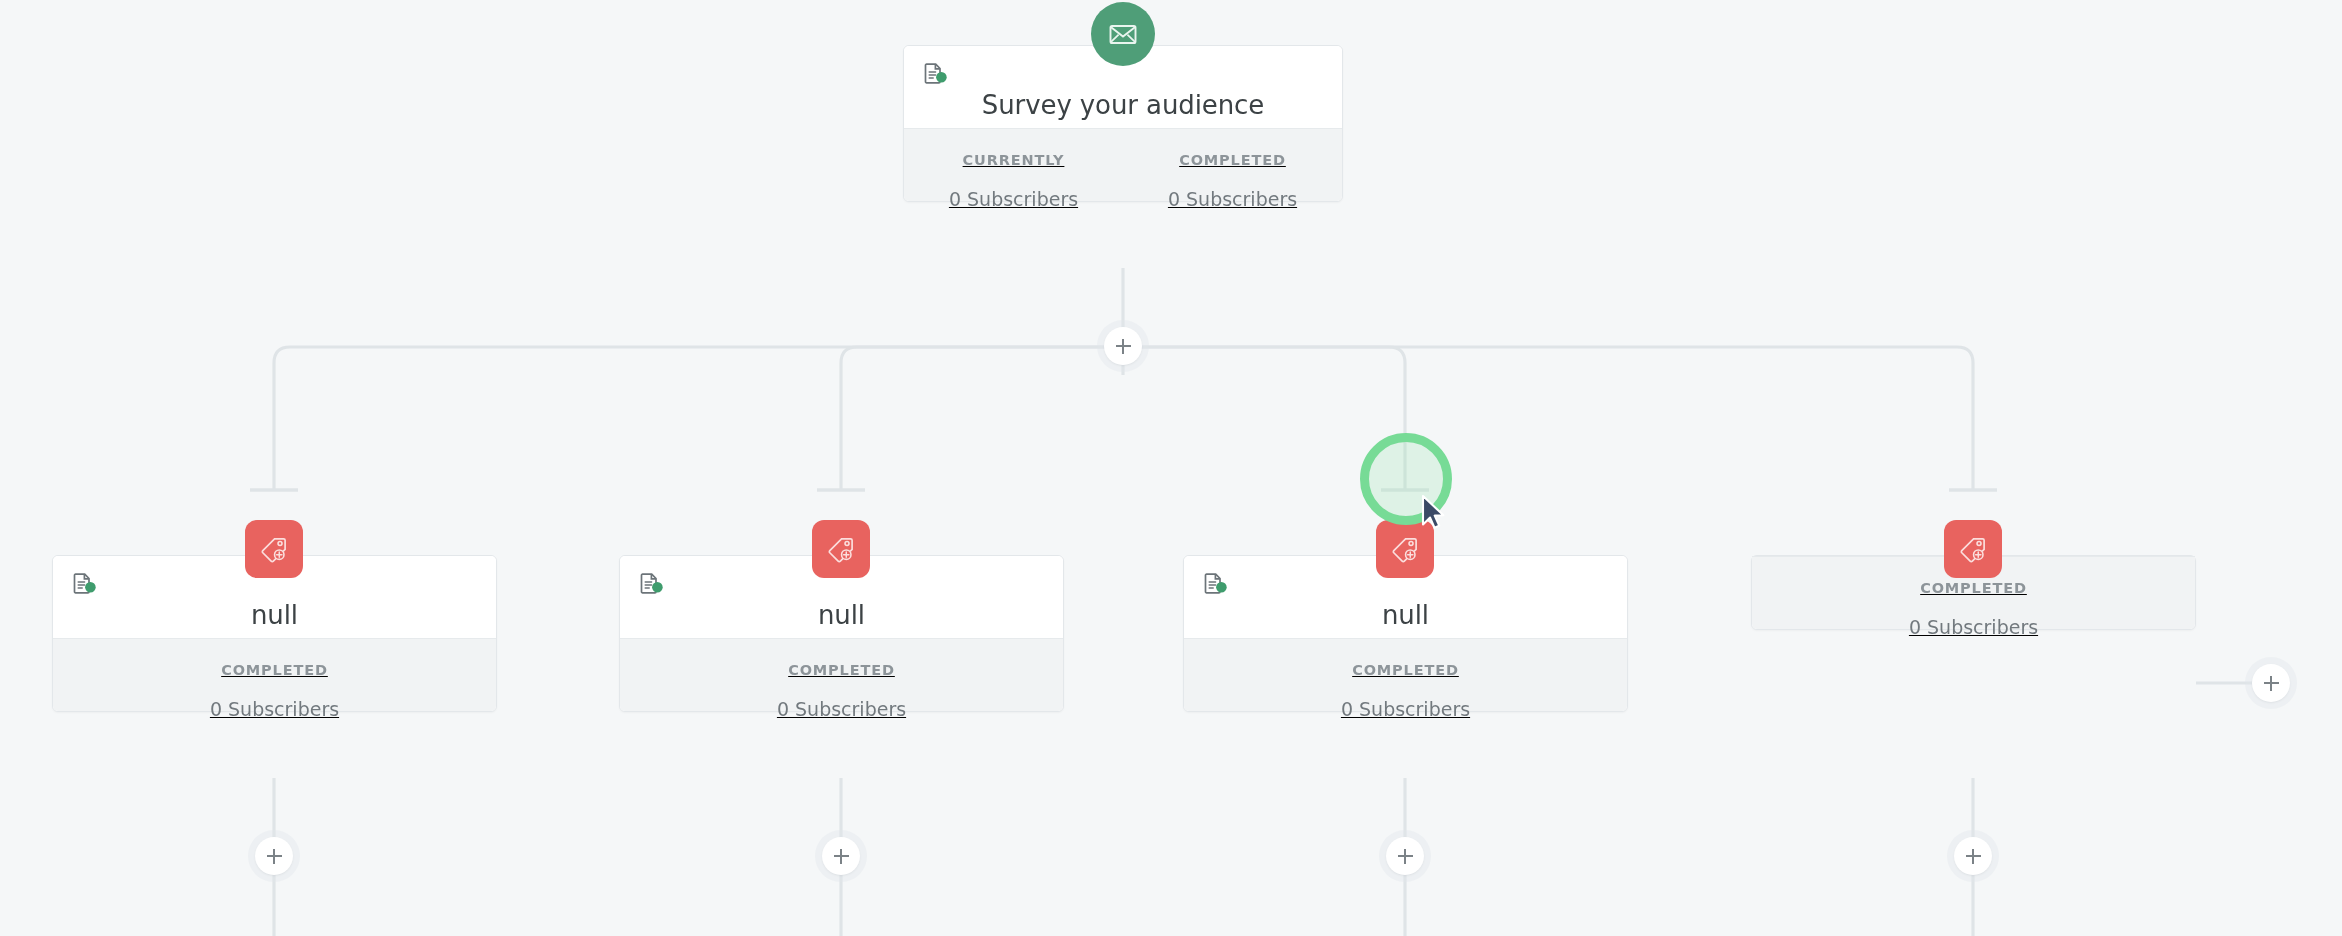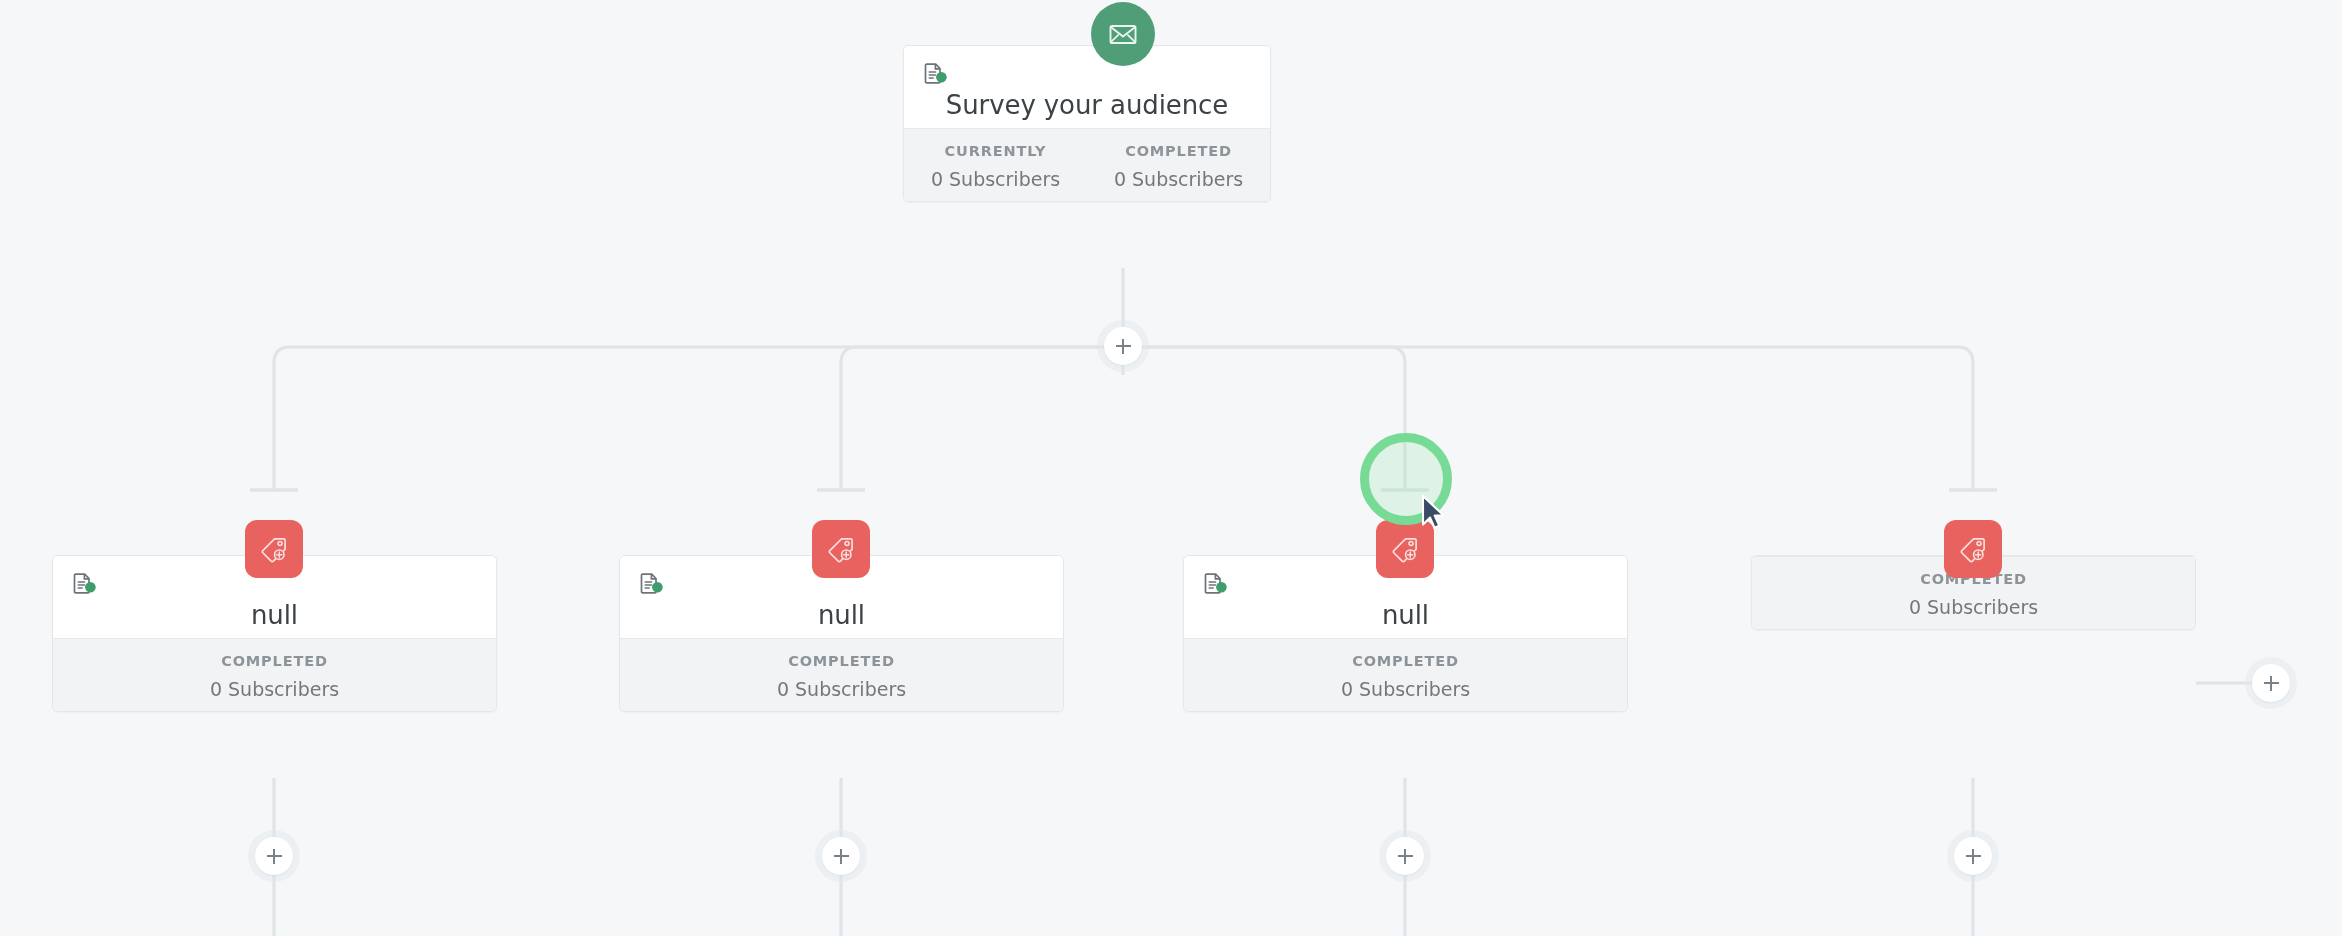--- a/index.html
+++ b/index.html
@@ -55,31 +55,32 @@
   .node-stats {
     display: flex;
     background: #f1f3f4;
     border-top: 1px solid #e6eaec;
     border-radius: 0 0 5px 5px;
     height: 72px;
   }
   .stat {
     flex: 1 1 0;
     text-align: center;
-    padding-top: 14px;
+    padding-top: 23px;
     box-sizing: border-box;
+    text-decoration: underline;
   }
   .stat-label {
     font-size: 14.5px;
     font-weight: 700;
     letter-spacing: 0.85px;
     color: #8d9499;
   }
   .stat-value {
-    margin-top: 9px;
+    margin-top: 20px;
     font-size: 19px;
     color: #72797e;
   }
 
   
   .doc-icon {
     position: absolute;
     left: 19px;
     top: 16px;
     width: 26px;
@@ -176,21 +177,21 @@
       <path d="M841,778 L841,936"></path>
       <path d="M1405,778 L1405,936"></path>
       <path d="M1973,778 L1973,936"></path>
     </g>
 
     <g stroke="#dfe4e7" stroke-width="3.2">
       <path d="M2196,683 L2252,683"></path>
     </g>
   </svg>
 
-  <div class="node" style="left:903px; top:45px; width:368px;">
+  <div class="node" style="left:903px; top:45px; width:440px;">
     <div class="node-head">
       <span class="doc-icon">
         <svg viewBox="0 0 26 26" width="26" height="26">
           <path d="M3.5 2.2 h9.2 l4.3 4.3 v13.3 a1 1 0 0 1 -1 1 h-12.5 a1 1 0 0 1 -1 -1 v-16.6 a1 1 0 0 1 1 -1 z" fill="none" stroke="#6c7479" stroke-width="1.7"></path>
           <path d="M12.4 2.4 v4.4 h4.4" fill="none" stroke="#6c7479" stroke-width="1.7"></path>
           <path d="M6.2 10 h6.4 M6.2 13 h6.4 M6.2 16 h4" stroke="#6c7479" stroke-width="1.5" stroke-linecap="round"></path>
           <circle cx="18.4" cy="15.2" r="5.3" fill="#3f9c6d"></circle>
         </svg>
       </span>
       <div class="node-title">Survey your audience</div>

